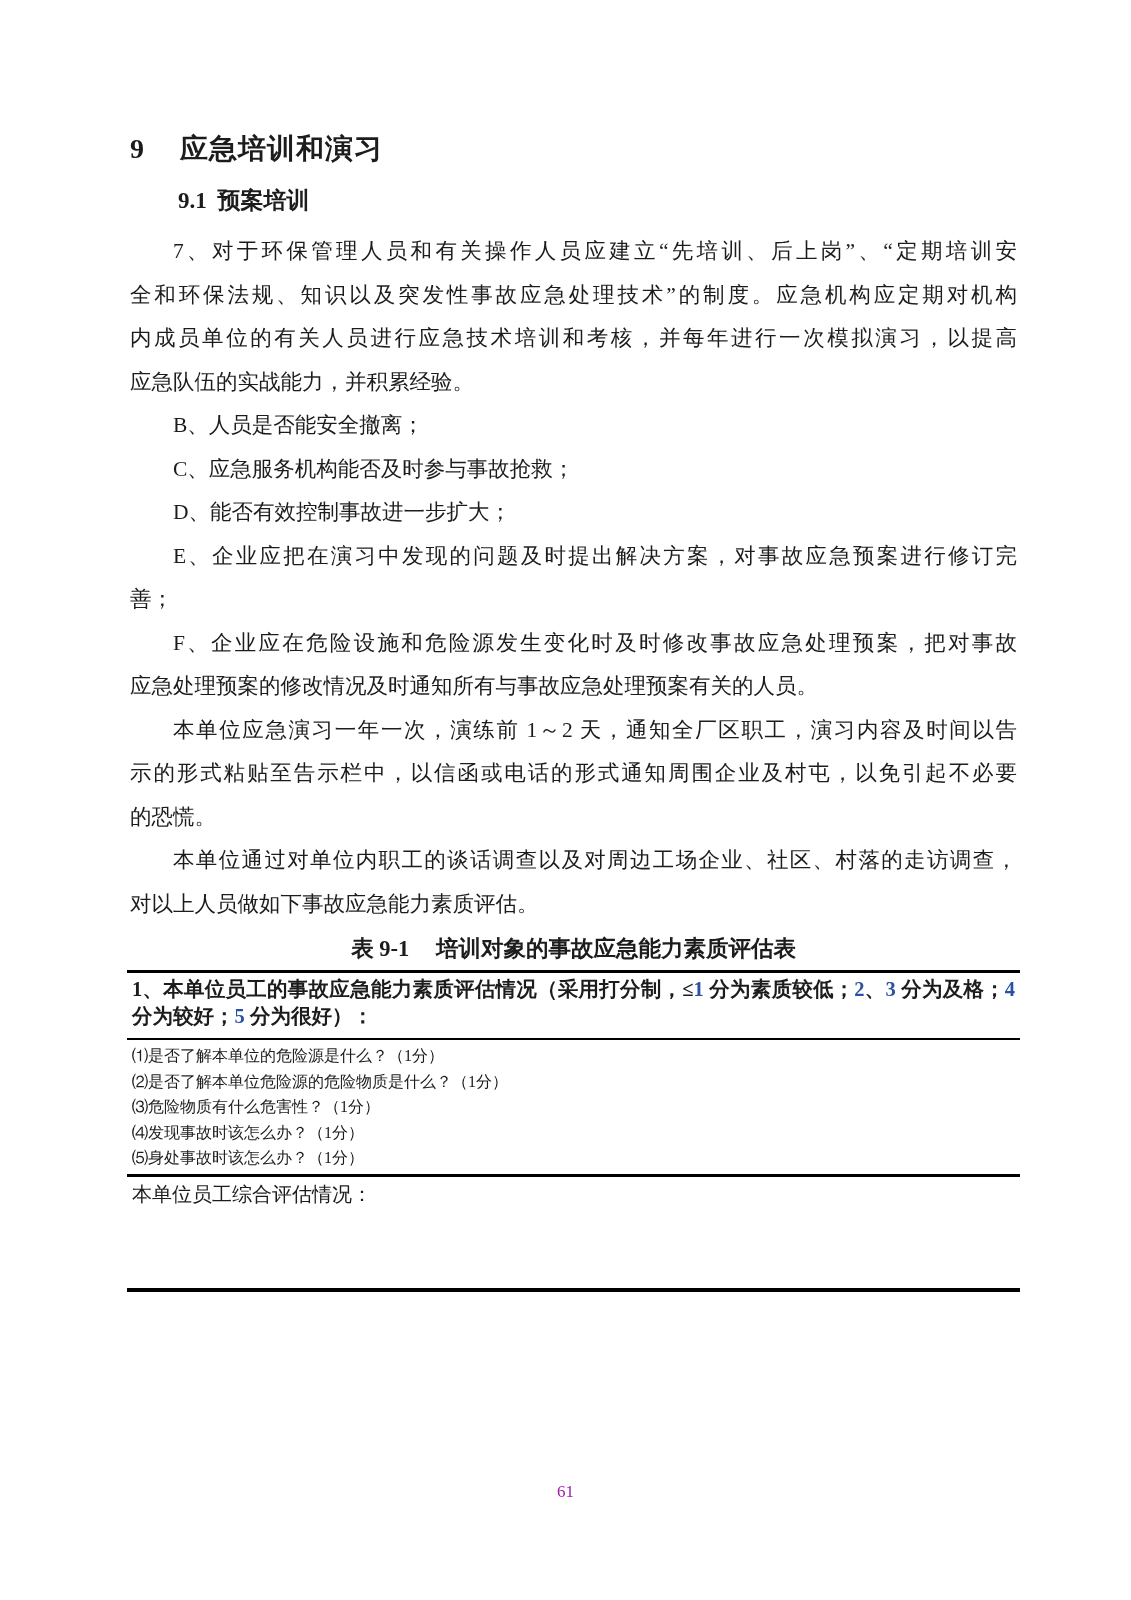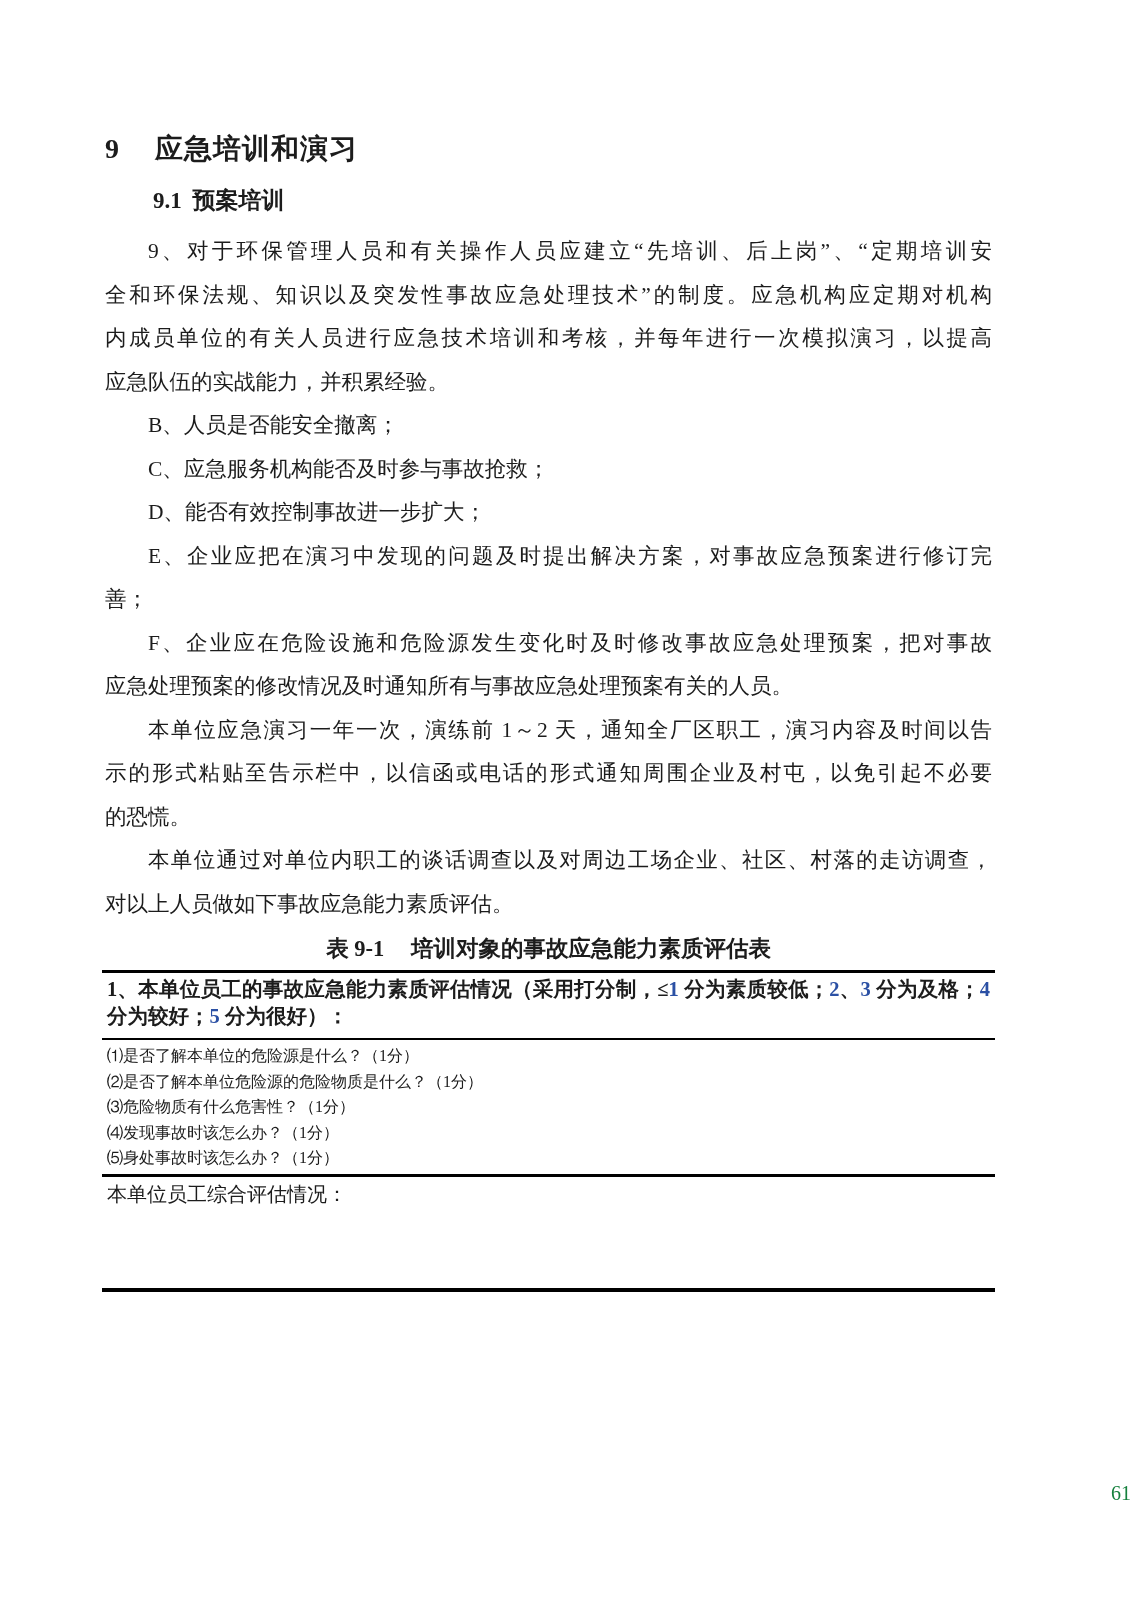--- a/index.html
+++ b/index.html
@@ -7,21 +7,21 @@
     position:relative;
     width:1131px;height:1600px;
     margin:0 auto;
     background:#ffffff;
     font-family:"Liberation Serif", serif;
     color:#1c1c1c;
     overflow:hidden;
   }
   .content{
     position:absolute;
-    left:105px; top:0;
+    left:130px; top:0;
     width:887px;
   }
   .h1{
     margin-top:130px;
     font-size:28px;
     font-weight:bold;
     line-height:38px;
     letter-spacing:1px;
     white-space:nowrap;
   }
@@ -90,44 +90,44 @@
   }
   .tfoot .tline{
     font-size:20px;
     line-height:26px;
   }
   .blue{color:#2b50a4;}
   .page-number{
     position:absolute;
     left:0;right:0;
     top:1482px;
-    text-align:right;
-    font-size:20px;
-    color:#15803d;
+    text-align:center;
+    font-size:17px;
+    color:#a21caf;
   }
 </style>
 </head>
 <body>
 
 <div class="page">
   <div class="content">
 
     <div class="h1">
       <span class="h1-num">9</span>
       <span class="h1-text">应急培训和演习</span>
     </div>
 
     <div class="h2">
       <span class="h2-num">9.1</span>
       <span class="h2-text">预案培训</span>
     </div>
 
     <div class="paras">
         <div class="para">
-          <div class="line indent jfull">9、对于环保管理人员和有关操作人员应建立“先培训、后上岗”、“定期培训安</div>
+          <div class="line indent jfull">7、对于环保管理人员和有关操作人员应建立“先培训、后上岗”、“定期培训安</div>
           <div class="line jfull">全和环保法规、知识以及突发性事故应急处理技术”的制度。应急机构应定期对机构</div>
           <div class="line jfull">内成员单位的有关人员进行应急技术培训和考核，并每年进行一次模拟演习，以提高</div>
           <div class="line">应急队伍的实战能力，并积累经验。</div>
         </div>
         <div class="para">
           <div class="line indent">B、人员是否能安全撤离；</div>
         </div>
         <div class="para">
           <div class="line indent">C、应急服务机构能否及时参与事故抢救；</div>
         </div>

